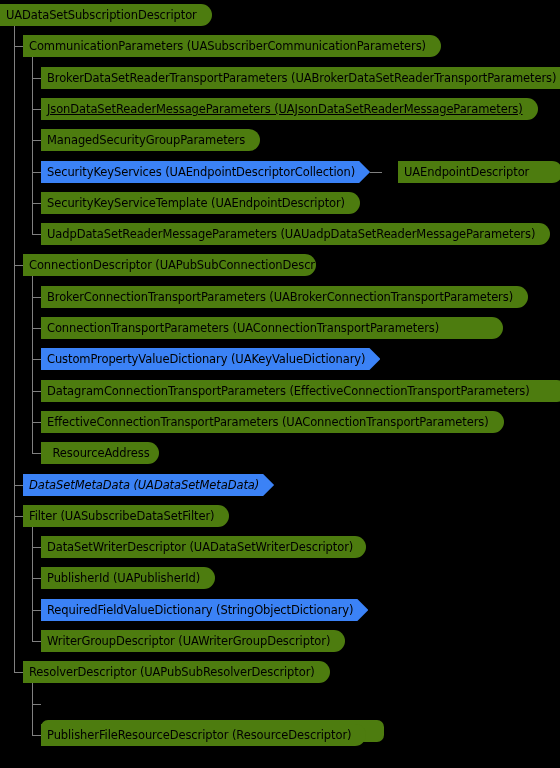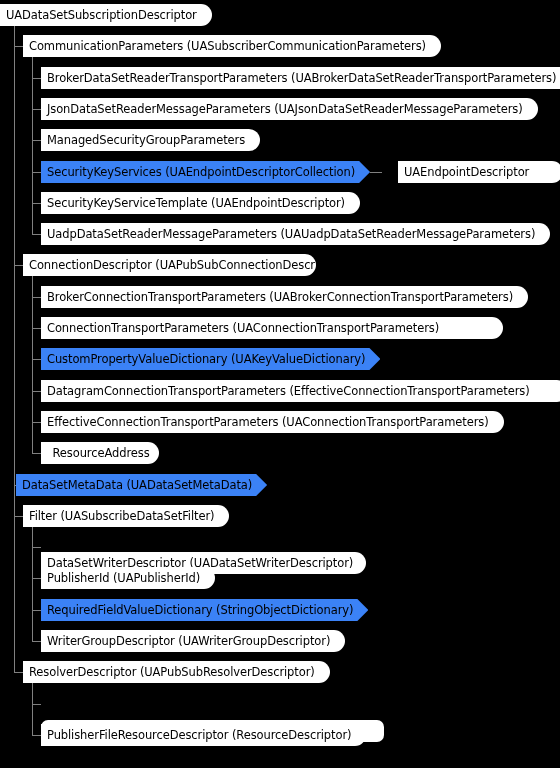--- a/index.html
+++ b/index.html
@@ -38,21 +38,21 @@
     font-size: 11.5px;
     line-height: 22px;
     color: #000000;
     padding-left: 6px;
     padding-right: 4px;
     letter-spacing: -0.1px;
     font-family: "DejaVu Sans", sans-serif;
   }
   
   .node.class-node {
-    background: #ffffff;
+    background: #4d7c0f;
     border-radius: 0 11px 11px 0;
   }
   
   .node.collection-node {
     background: #3b82f6;
     border-radius: 0;
     -webkit-clip-path: polygon(0 0, calc(100% - 11px) 0, 100% 50%, calc(100% - 11px) 100%, 0 100%);
     clip-path: polygon(0 0, calc(100% - 11px) 0, 100% 50%, calc(100% - 11px) 100%, 0 100%);
     padding-right: 11px;
   }
@@ -97,21 +97,21 @@
   <div id="nodes-layer">
       <div class="node class-node" style="width: 211.734px; left: 0px; top: 4px;">
         <span class="label">UADataSetSubscriptionDescriptor</span>
       </div>
       <div class="node class-node" style="width: 417.969px; left: 23px; top: 35px;">
         <span class="label">CommunicationParameters (UASubscriberCommunicationParameters)</span>
       </div>
       <div class="node class-node" style="width: 530.375px; left: 41px; top: 67px;">
         <span class="label">BrokerDataSetReaderTransportParameters (UABrokerDataSetReaderTransportParameters)</span>
       </div>
-      <div class="node class-node" style="width: 496.562px; left: 41px; top: 98px;">
+      <div class="node class-node" style="width: 496.562px; left: 41px; top: 98px; text-decoration: underline;">
         <span class="label">JsonDataSetReaderMessageParameters (UAJsonDataSetReaderMessageParameters)</span>
       </div>
       <div class="node class-node" style="width: 219.047px; left: 41px; top: 129px;">
         <span class="label">ManagedSecurityGroupParameters</span>
       </div>
       <div class="node collection-node" style="width: 329.094px; left: 41px; top: 161px;">
         <span class="label">SecurityKeyServices (UAEndpointDescriptorCollection)</span>
       </div>
       <div class="node class-node" style="width: 165px; left: 398px; top: 161px;">
         <span class="label">UAEndpointDescriptor</span>
@@ -136,27 +136,27 @@
       </div>
       <div class="node class-node" style="width: 527.203px; left: 41px; top: 380px;">
         <span class="label">DatagramConnectionTransportParameters (EffectiveConnectionTransportParameters)</span>
       </div>
       <div class="node class-node" style="width: 462.578px; left: 41px; top: 411px;">
         <span class="label">EffectiveConnectionTransportParameters (UAConnectionTransportParameters)</span>
       </div>
       <div class="node class-node" style="width: 118.047px; left: 41px; top: 442px; justify-content: center;">
         <span class="label">ResourceAddress</span>
       </div>
-      <div class="node collection-node" style="width: 251.125px; left: 16px; top: 474px;">
+      <div class="node collection-node" style="width: 251.125px; left: 23px; top: 474px; font-style: italic;">
         <span class="label">DataSetMetaData (UADataSetMetaData)</span>
       </div>
       <div class="node class-node" style="width: 206.422px; left: 23px; top: 505px;">
         <span class="label">Filter (UASubscribeDataSetFilter)</span>
       </div>
-      <div class="node class-node" style="width: 325px; left: 41px; top: 536px; margin-top: 16px;">
+      <div class="node class-node" style="width: 325px; left: 41px; top: 536px;">
         <span class="label">DataSetWriterDescriptor (UADataSetWriterDescriptor)</span>
       </div>
       <div class="node class-node" style="width: 174.188px; left: 41px; top: 567px;">
         <span class="label">PublisherId (UAPublisherId)</span>
       </div>
       <div class="node collection-node" style="width: 327.375px; left: 41px; top: 599px;">
         <span class="label">RequiredFieldValueDictionary (StringObjectDictionary)</span>
       </div>
       <div class="node class-node" style="width: 304.281px; left: 41px; top: 630px;">
         <span class="label">WriterGroupDescriptor (UAWriterGroupDescriptor)</span>

